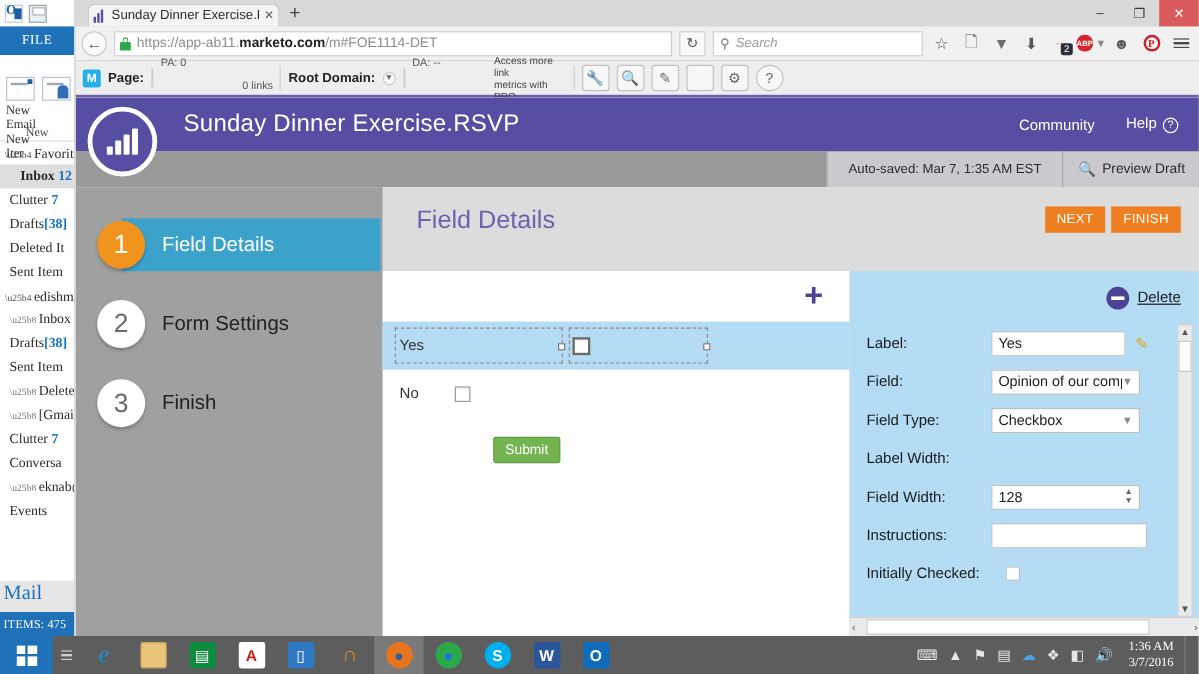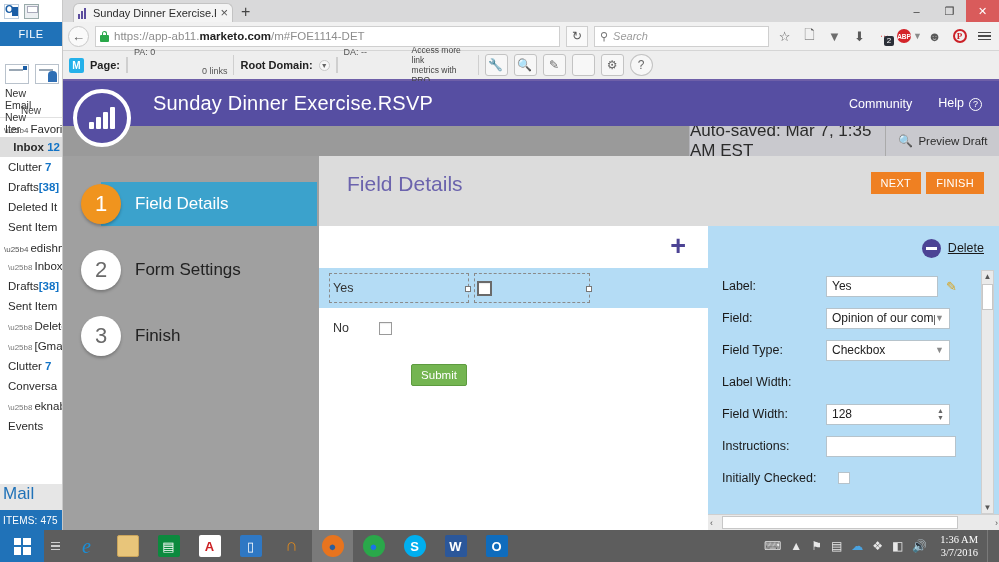--- a/index.html
+++ b/index.html
@@ -8,21 +8,21 @@
     font-family: "Liberation Sans", sans-serif;
     font-size: 12px;
     background:#ffffff;
     color:#222;
     position:relative;
   }
 
   
   #outlook {
     position:absolute; left:0; top:0; width:62px; height:530px;
-    background:#ffffff; overflow:hidden;
+    background:#ffffff; overflow:hidden;font-family:Liberation Serif, serif;
   }
   #ol-qat { height:22px; background:#fff; display:flex; align-items:center; gap:5px; padding-left:4px;}
   .ol-qat-ico { width:15px; height:15px; position:relative; }
   .ol-ico-outlook { background:#ffffff; border:1px solid #bcd; }
   .ol-ico-outlook:after{content:"O"; position:absolute; left:0; top:-2px; font-size:11px; font-weight:bold; color:#1b5ea6;}
   .ol-ico-outlook:before{content:""; position:absolute; right:0px; top:2px; width:6px; height:9px; background:#1b5ea6;}
   .ol-ico-print { border:1px solid #9aa; background:#eceff2; }
   .ol-ico-print:after{content:""; position:absolute; left:2px; top:1px; width:9px; height:5px; background:#fff; border:1px solid #aab;}
   #ol-file {
     height:24px; background:#2072b8; color:#fff;
@@ -128,21 +128,21 @@
   #mk-logo i { display:block; width:5px; background:#fff; border-radius:1px;}
   #mk-title { margin-left:90px; color:#fff; font-size:20px; font-weight:normal; letter-spacing:.2px;}
   #mk-head-right { margin-left:auto; display:flex; align-items:center; gap:26px; padding-right:18px;
     color:#fff; font-size:12.5px;}
   .helpico { width:13px; height:13px; border-radius:50%; border:1.3px solid #fff; font-size:9px;
     display:inline-flex; align-items:center; justify-content:center; margin-left:5px;}
 
   #mk-subbar { height:30px; background:#9a9a9a; display:flex; }
   #mk-subbar .left { flex:1; }
   #mk-subbar .autosave { width:196px; background:#c9c9ce; display:flex; align-items:center;
-    justify-content:center; font-size:17px; color:#2b2b2b; border-left:1px solid #b3b3b8;}
+    justify-content:center; font-size:11px; color:#2b2b2b; border-left:1px solid #b3b3b8;}
   #mk-subbar .preview { width:115px; background:#c9c9ce; display:flex; align-items:center;
     justify-content:center; gap:5px; font-size:11.5px; color:#2b2b2b; border-left:1px solid #aaa;}
   #mk-subbar .preview .mag { color:#564ea2; font-size:12px;}
 
   #mk-body { display:flex; height:374px; }
   #mk-steps { width:256px; background:#a0a0a0; padding-top:26px; }
   .step { height:44px; display:flex; align-items:center; margin-bottom:22px; position:relative;}
   .step .bar { position:absolute; left:38px; right:2px; top:0; bottom:0; }
   .step.active .bar { background:#3ba2cc; }
   .step .num { width:40px; height:40px; border-radius:50%; background:#fff; color:#6a6a6a;

